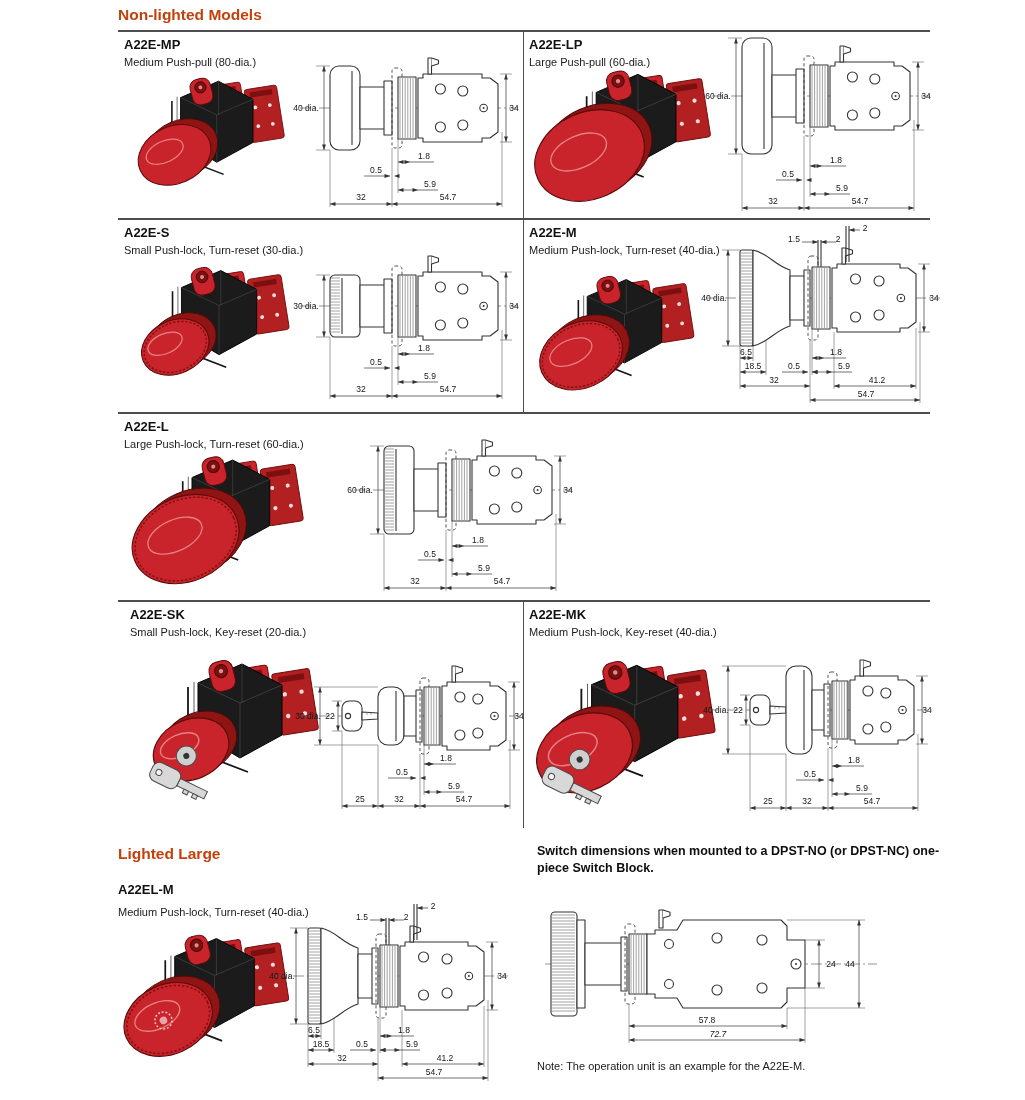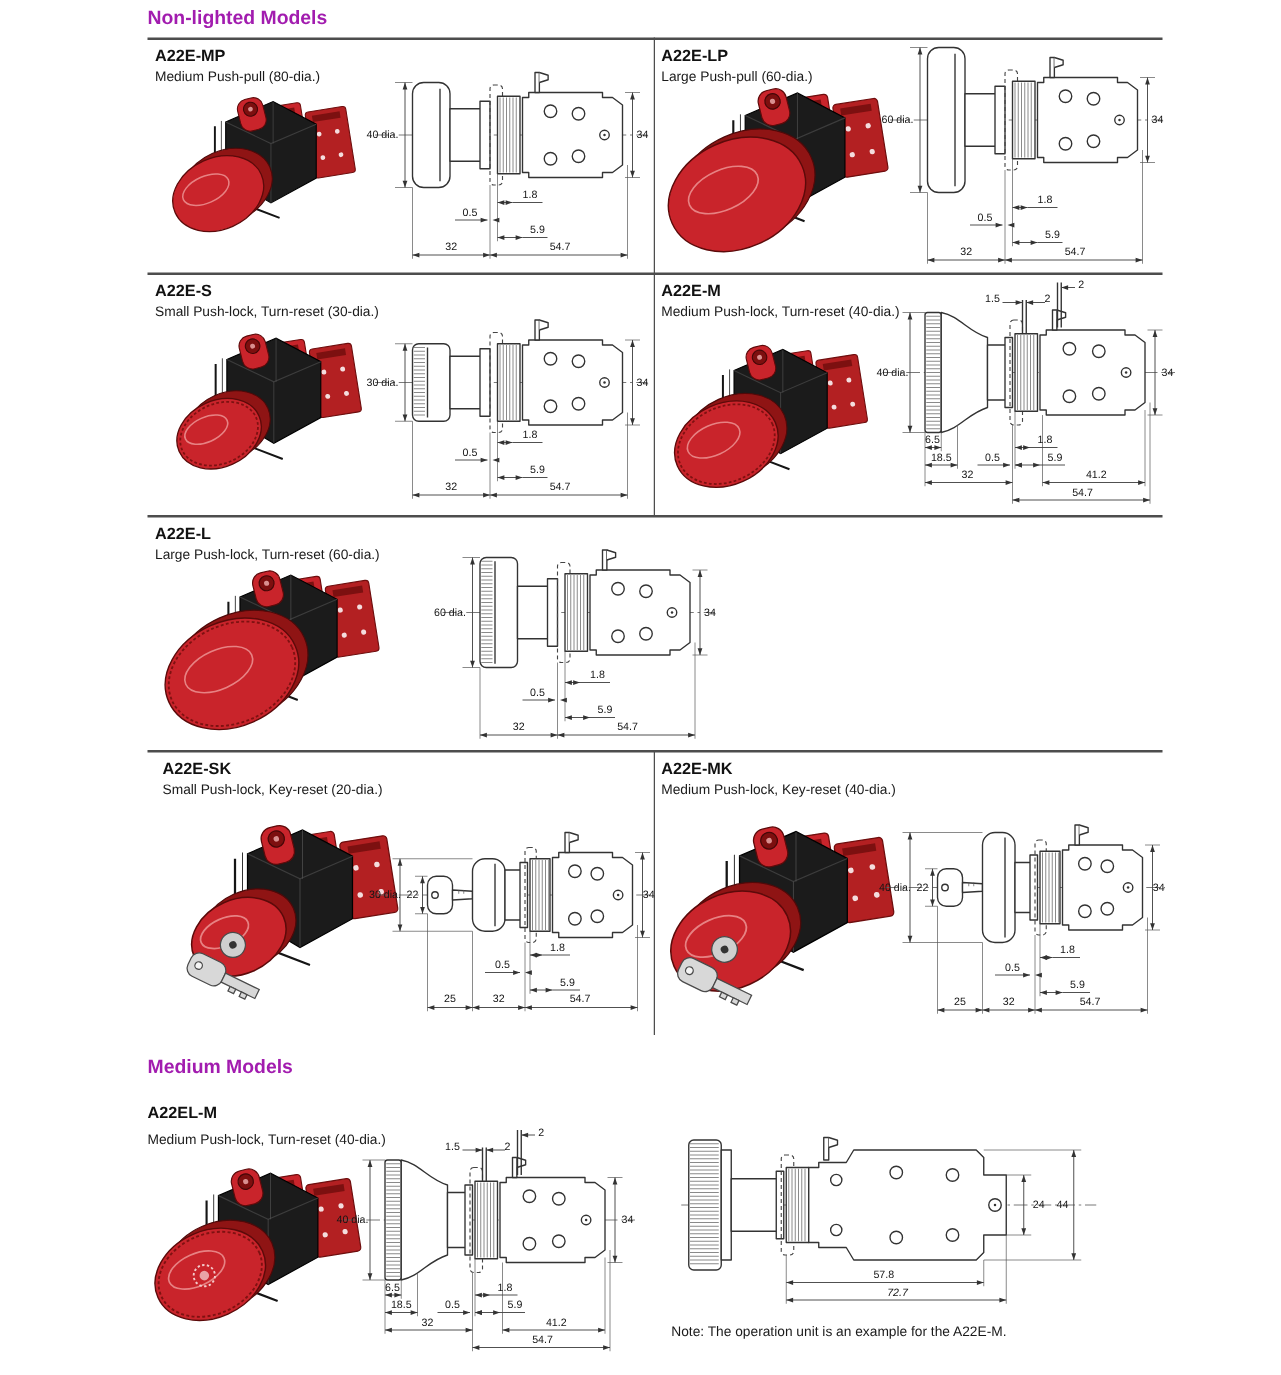--- a/index.html
+++ b/index.html
@@ -1,18 +1,18 @@
 <!DOCTYPE html>
 <html><head>
 <meta charset="utf-8">
 <style>
   html,body{margin:0;padding:0;background:#fff;}
   .page{position:relative;width:1025px;height:1100px;background:#fff;overflow:hidden;
         font-family:"Liberation Sans","DejaVu Sans",sans-serif;color:#111;}
-  .sec-h{position:absolute;font-size:15.5px;font-weight:bold;color:#a21caf;white-space:nowrap;}
+  .sec-h{position:absolute;font-size:15.5px;font-weight:bold;color:#c2410c;white-space:nowrap;}
   .hrule{position:absolute;height:1.5px;background:#4d4d4d;}
   .vrule{position:absolute;width:1.3px;background:#4d4d4d;}
   .cell{position:absolute;}
   .m-name{position:absolute;left:6px;top:7px;font-size:13px;font-weight:bold;white-space:nowrap;}
   .m-desc{position:absolute;left:6px;top:26px;font-size:11px;white-space:nowrap;color:#1a1a1a;}
   .photo{position:absolute;}
   .photo svg{display:block;width:100%;height:100%;}
   .drawing{position:absolute;}
   .dim{position:absolute;transform:translate(-50%,-50%);font-size:8.5px;color:#151515;
        white-space:nowrap;line-height:1;}
@@ -849,21 +849,21 @@
           <polygon points="86,160 80.5,158.1 80.5,161.9" class="ah"></polygon>
           <line x1="86" y1="160" x2="128" y2="160" class="dl"></line>
           <polygon points="86,160 91.5,158.1 91.5,161.9" class="ah"></polygon>
           <polygon points="128,160 122.5,158.1 122.5,161.9" class="ah"></polygon>
           <line x1="128" y1="160" x2="218" y2="160" class="dl"></line>
           <polygon points="128,160 133.5,158.1 133.5,161.9" class="ah"></polygon>
           <polygon points="218,160 212.5,158.1 212.5,161.9" class="ah"></polygon>
         </svg><span class="dim" style="left: 16px; top: 62px;">40 dia.</span><span class="dim" style="left: 38px; top: 62px;">22</span><span class="dim" style="left: 227px; top: 62px;">34</span><span class="dim" style="left: 154px; top: 112px;">1.8</span><span class="dim" style="left: 110px; top: 126px;">0.5</span><span class="dim" style="left: 162px; top: 140px;">5.9</span><span class="dim" style="left: 68px; top: 153px;">25</span><span class="dim" style="left: 107px; top: 153px;">32</span><span class="dim" style="left: 172px; top: 153px;">54.7</span></div>
   </div>
 
-  <div class="sec-h" style="left:118px;top:845px">Medium Models</div>
+  <div class="sec-h" style="left:118px;top:845px">Lighted Large</div>
   <div class="m-name" style="left:118px;top:882px">A22EL-M</div>
   <div class="m-desc" style="left:118px;top:906px">Medium Push-lock, Turn-reset (40-dia.)</div>
   <div class="photo" style="left:116px;top:926px;width:180px;height:152px">
       <svg width="180" height="152" viewBox="0 0 190 160">
         <g transform="rotate(-9 120 60)">
           <rect x="100" y="16" width="38" height="62" rx="3" fill="#c9242b" stroke="#6e0e0e"></rect>
           <rect x="141" y="26" width="38" height="62" rx="3" fill="#b32022" stroke="#6e0e0e"></rect>
           <rect x="106" y="20" width="26" height="6" fill="#7c1010"></rect>
           <rect x="147" y="30" width="26" height="6" fill="#7c1010"></rect>
           <circle cx="110" cy="38" r="2.2" fill="#fff" opacity="0.85"></circle>
@@ -1000,20 +1000,21 @@
         <polygon points="46,166 51.5,164.1 51.5,167.9" class="ah"></polygon>
         <polygon points="116,166 110.5,164.1 110.5,167.9" class="ah"></polygon>
         <line x1="140" y1="166" x2="222" y2="166" class="dl"></line>
         <polygon points="140,166 145.5,164.1 145.5,167.9" class="ah"></polygon>
         <polygon points="222,166 216.5,164.1 216.5,167.9" class="ah"></polygon>
         <line x1="116" y1="180" x2="226" y2="180" class="dl"></line>
         <polygon points="116,180 121.5,178.1 121.5,181.9" class="ah"></polygon>
         <polygon points="226,180 220.5,178.1 220.5,181.9" class="ah"></polygon>
       </svg><span class="dim" style="left: 100px; top: 19px;">1.5</span><span class="dim" style="left: 144px; top: 19px;">2</span><span class="dim" style="left: 171px; top: 8px;">2</span><span class="dim" style="left: 20px; top: 78px;">40 dia.</span><span class="dim" style="left: 240px; top: 78px;">34</span><span class="dim" style="left: 52px; top: 132px;">6.5</span><span class="dim" style="left: 142px; top: 132px;">1.8</span><span class="dim" style="left: 59px; top: 146px;">18.5</span><span class="dim" style="left: 100px; top: 146px;">0.5</span><span class="dim" style="left: 150px; top: 146px;">5.9</span><span class="dim" style="left: 80px; top: 160px;">32</span><span class="dim" style="left: 183px; top: 160px;">41.2</span><span class="dim" style="left: 172px; top: 174px;">54.7</span></div>
 
+  <div class="blk-title" style="left:537px;top:843px;width:425px">Switch dimensions when mounted to a DPST-NO (or DPST-NC) one-piece Switch Block.</div>
   <div class="drawing" style="left: 537px; top: 900px; width: 430px; height: 152px;"><svg width="430" height="152" viewBox="0 0 430 152">
         <line x1="8" y1="64" x2="340" y2="64" class="cl"></line>
         <rect x="14" y="12" width="26" height="104" rx="4" class="ln wf"></rect>
         <line x1="15" y1="15" x2="38" y2="15" class="th"></line>
         <line x1="15" y1="18" x2="38" y2="18" class="th"></line>
         <line x1="15" y1="21" x2="38" y2="21" class="th"></line>
         <line x1="15" y1="24" x2="38" y2="24" class="th"></line>
         <line x1="15" y1="27" x2="38" y2="27" class="th"></line>
         <line x1="15" y1="30" x2="38" y2="30" class="th"></line>
         <line x1="15" y1="33" x2="38" y2="33" class="th"></line>

